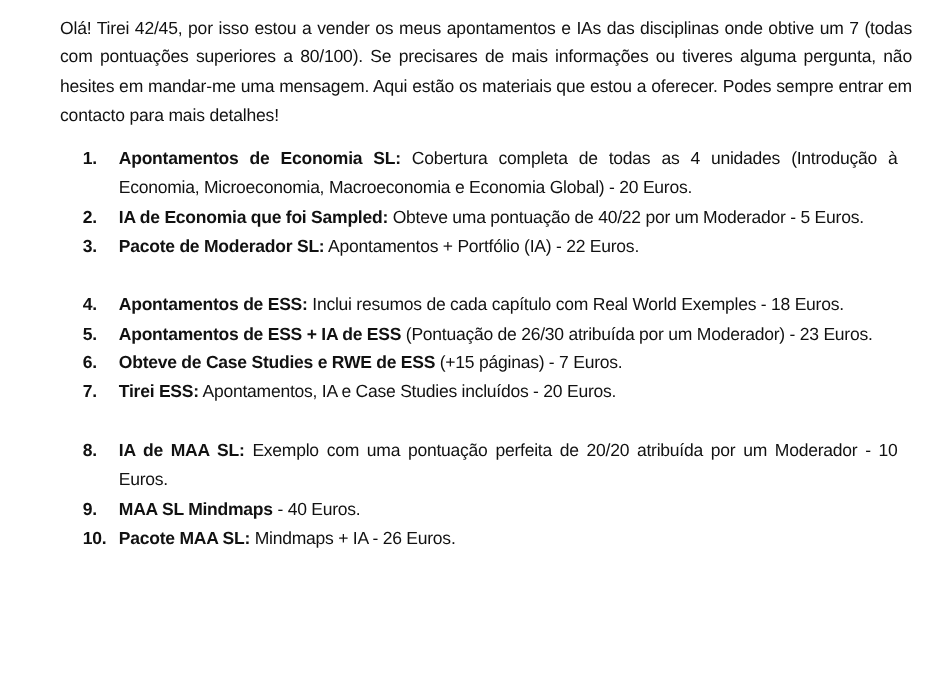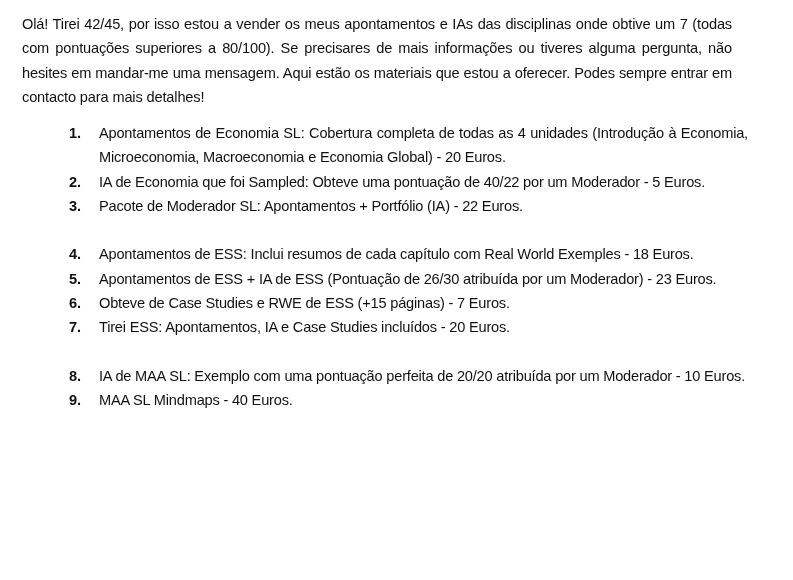--- a/index.html
+++ b/index.html
@@ -5,35 +5,35 @@
   html, body { margin: 0; padding: 0; background: #ffffff; }
   body {
     width: 793px; height: 580px; overflow: hidden;
     font-family: "Liberation Sans", sans-serif;
     color: #111111;
     font-size: 14.6px;
     line-height: 24.3px;
   }
   .page { position: relative; width: 793px; height: 580px; }
   .intro {
-    position: absolute; left: 22px; top: 12px; width: 710px;
+    position: absolute; left: 50px; top: 12px; width: 710px;
     margin: 0; text-align: justify; letter-spacing: -0.15px;
   }
   .list {
     position: absolute; left: 69px; top: 121px; width: 679px;
     margin: 0; padding: 0; list-style: none;
   }
   .item {
     position: relative; padding-left: 30px; text-align: justify;
     letter-spacing: -0.2px;
   }
   .item .num {
     position: absolute; left: 0; top: 0; font-weight: bold;
   }
-  .item b { font-weight: normal; }
+  .item b { font-weight: bold; }
   .spacer { height: 24.3px; }
 </style>
 </head>
 <body>
 
 <div class="page">
   <p class="intro">Olá! Tirei 42/45, por isso estou a vender os meus apontamentos e IAs das disciplinas onde obtive um 7 (todas com pontuações superiores a 80/100). Se precisares de mais informações ou tiveres alguma pergunta, não hesites em mandar-me uma mensagem. Aqui estão os materiais que estou a oferecer. Podes sempre entrar em contacto para mais detalhes!</p>
 
   <ol class="list">
     <li class="item">
@@ -58,14 +58,17 @@
     <li class="item">
       <span class="num">7.</span><b>Tirei ESS:</b><span> Apontamentos, IA e Case Studies incluídos - 20 Euros.</span>
     </li>
     <li class="spacer"></li>
     <li class="item">
       <span class="num">8.</span><b>IA de MAA SL:</b><span> Exemplo com uma pontuação perfeita de 20/20 atribuída por um Moderador - 10 Euros.</span>
     </li>
     <li class="item">
       <span class="num">9.</span><b>MAA SL Mindmaps</b><span> - 40 Euros.</span>
     </li>
+    <li class="item">
+      <span class="num">10.</span><b>Pacote MAA SL:</b><span> Mindmaps + IA - 26 Euros.</span>
+    </li>
   </ol>
 </div>
 
 </body></html>

